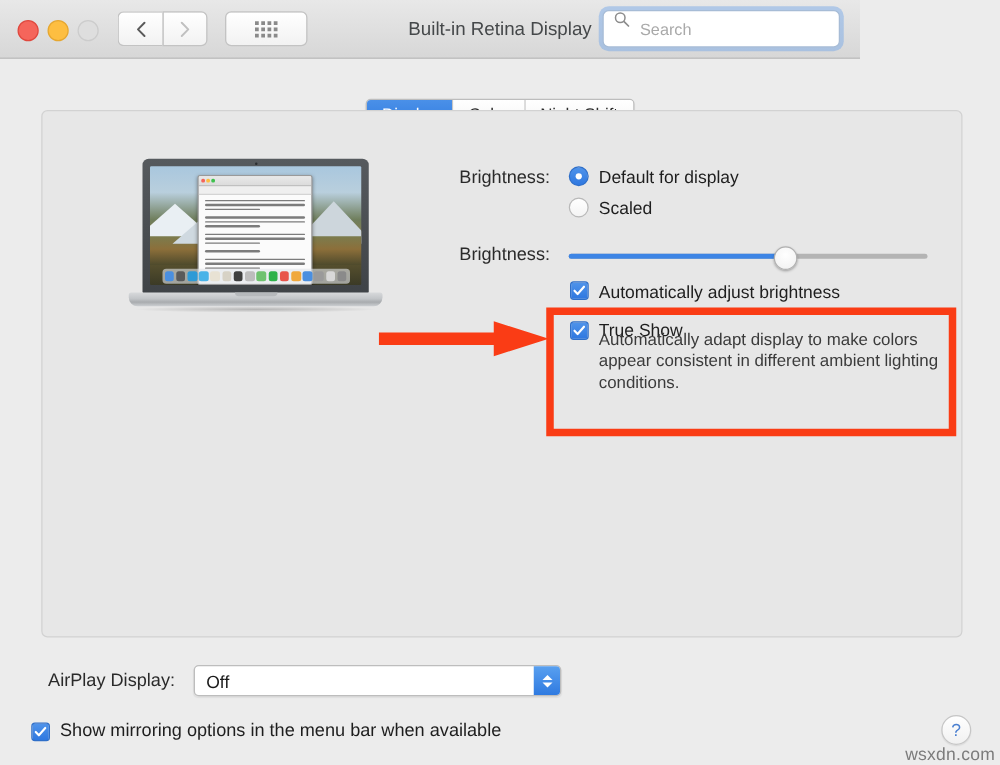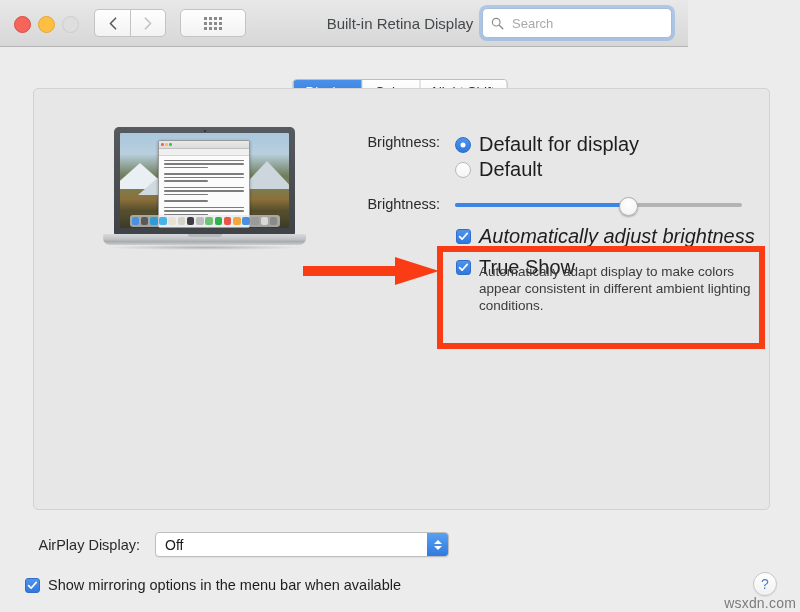--- a/index.html
+++ b/index.html
@@ -97,21 +97,21 @@
 
   #searchField {
     position: absolute;
     right: 16px; top: 8px;
     width: 190px; height: 30px;
     background: #ffffff;
     border: 1px solid #a7bcd6;
     border-radius: 5px;
     box-sizing: border-box;
     box-shadow: 0 0 0 3px rgba(110,165,232,0.45);
-    display: flex; align-items: center;
+    display: flex; 
   }
   #searchIcon {
     margin-left: 8px;
     width: 13px; height: 13px;
     flex: none;
   }
   #searchInput {
     border: none; outline: none;
     background: transparent;
     font-family: "Liberation Sans", sans-serif;
@@ -335,21 +335,21 @@
     content: "";
     position: absolute;
     left: 50%; top: 50%;
     transform: translate(-50%,-50%);
     width: 5px; height: 5px;
     background: #fff;
     border-radius: 50%;
   }
   .radiolabel, .cblabel {
     margin-left: 8px;
-    font-size: 20px;
+    font-size: 14px;
     color: #1e1e1e;
     white-space: nowrap;
   }
 
   
   #sliderTrackWrap {
     position: absolute;
     left: 455px; top: 198px;
     width: 287px; height: 14px;
   }
@@ -374,21 +374,21 @@
     margin-left: -8.5px;
     background: radial-gradient(circle at 50% 35%, #ffffff, #f0f0f0);
     border: 0.5px solid #b0b0b0;
     border-radius: 50%;
     box-shadow: 0 1px 2px rgba(0,0,0,0.3);
   }
 
   
   .cbrow {
     position: absolute;
-    display: flex; align-items: center; font-style: italic;
+    display: flex; align-items: flex-start;
   }
   #cbAutoBright { left: 456px; top: 225px; }
   .checkbox {
     width: 15px; height: 15px;
     border-radius: 3px;
     flex: none;
     box-sizing: border-box;
     position: relative;
   }
   .checkbox.on {
@@ -628,21 +628,21 @@
 
   <div class="rowlabel" id="lblResolution">Brightness:</div>
 
   <div class="radiorow" id="radioDefault">
     <span class="radio on"></span>
     <span class="radiolabel">Default for display</span>
   </div>
 
   <div class="radiorow" id="radioScaled">
     <span class="radio off"></span>
-    <span class="radiolabel">Default</span>
+    <span class="radiolabel">Scaled</span>
   </div>
 
   <div class="rowlabel" id="lblBrightness">Brightness:</div>
 
   <div id="sliderTrackWrap">
     <div id="sliderTrack"></div>
     <div id="sliderFill" style="width: 172.2px;"></div>
     <div id="sliderThumb" style="left: 172.2px;"></div>
   </div>
 

